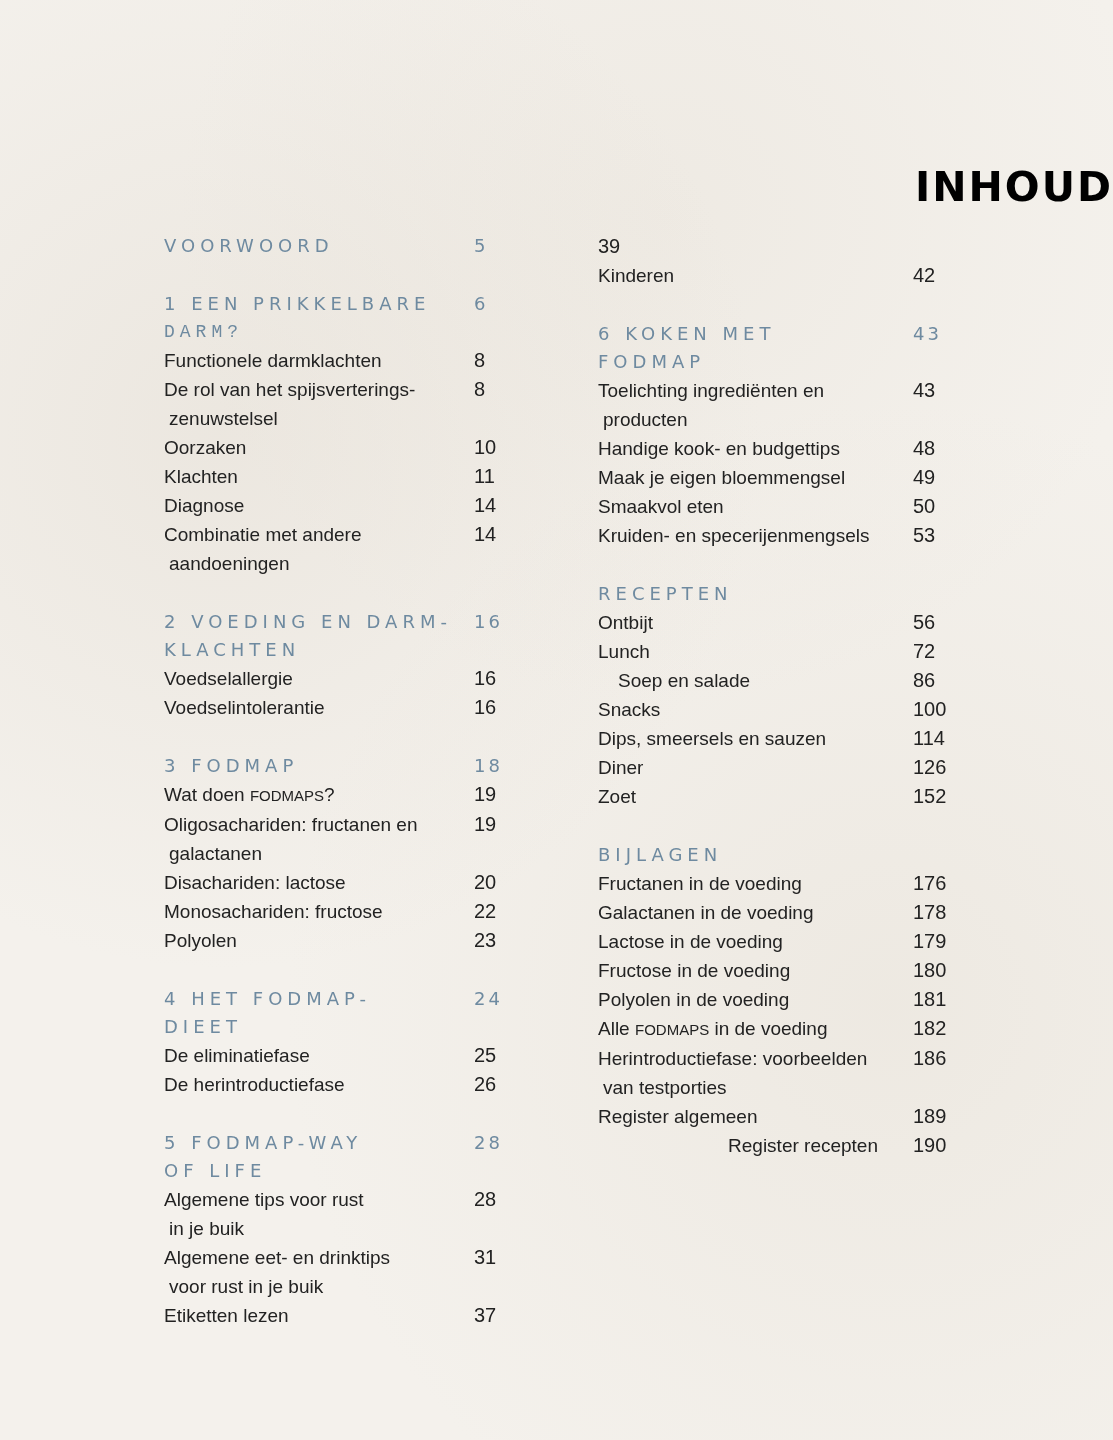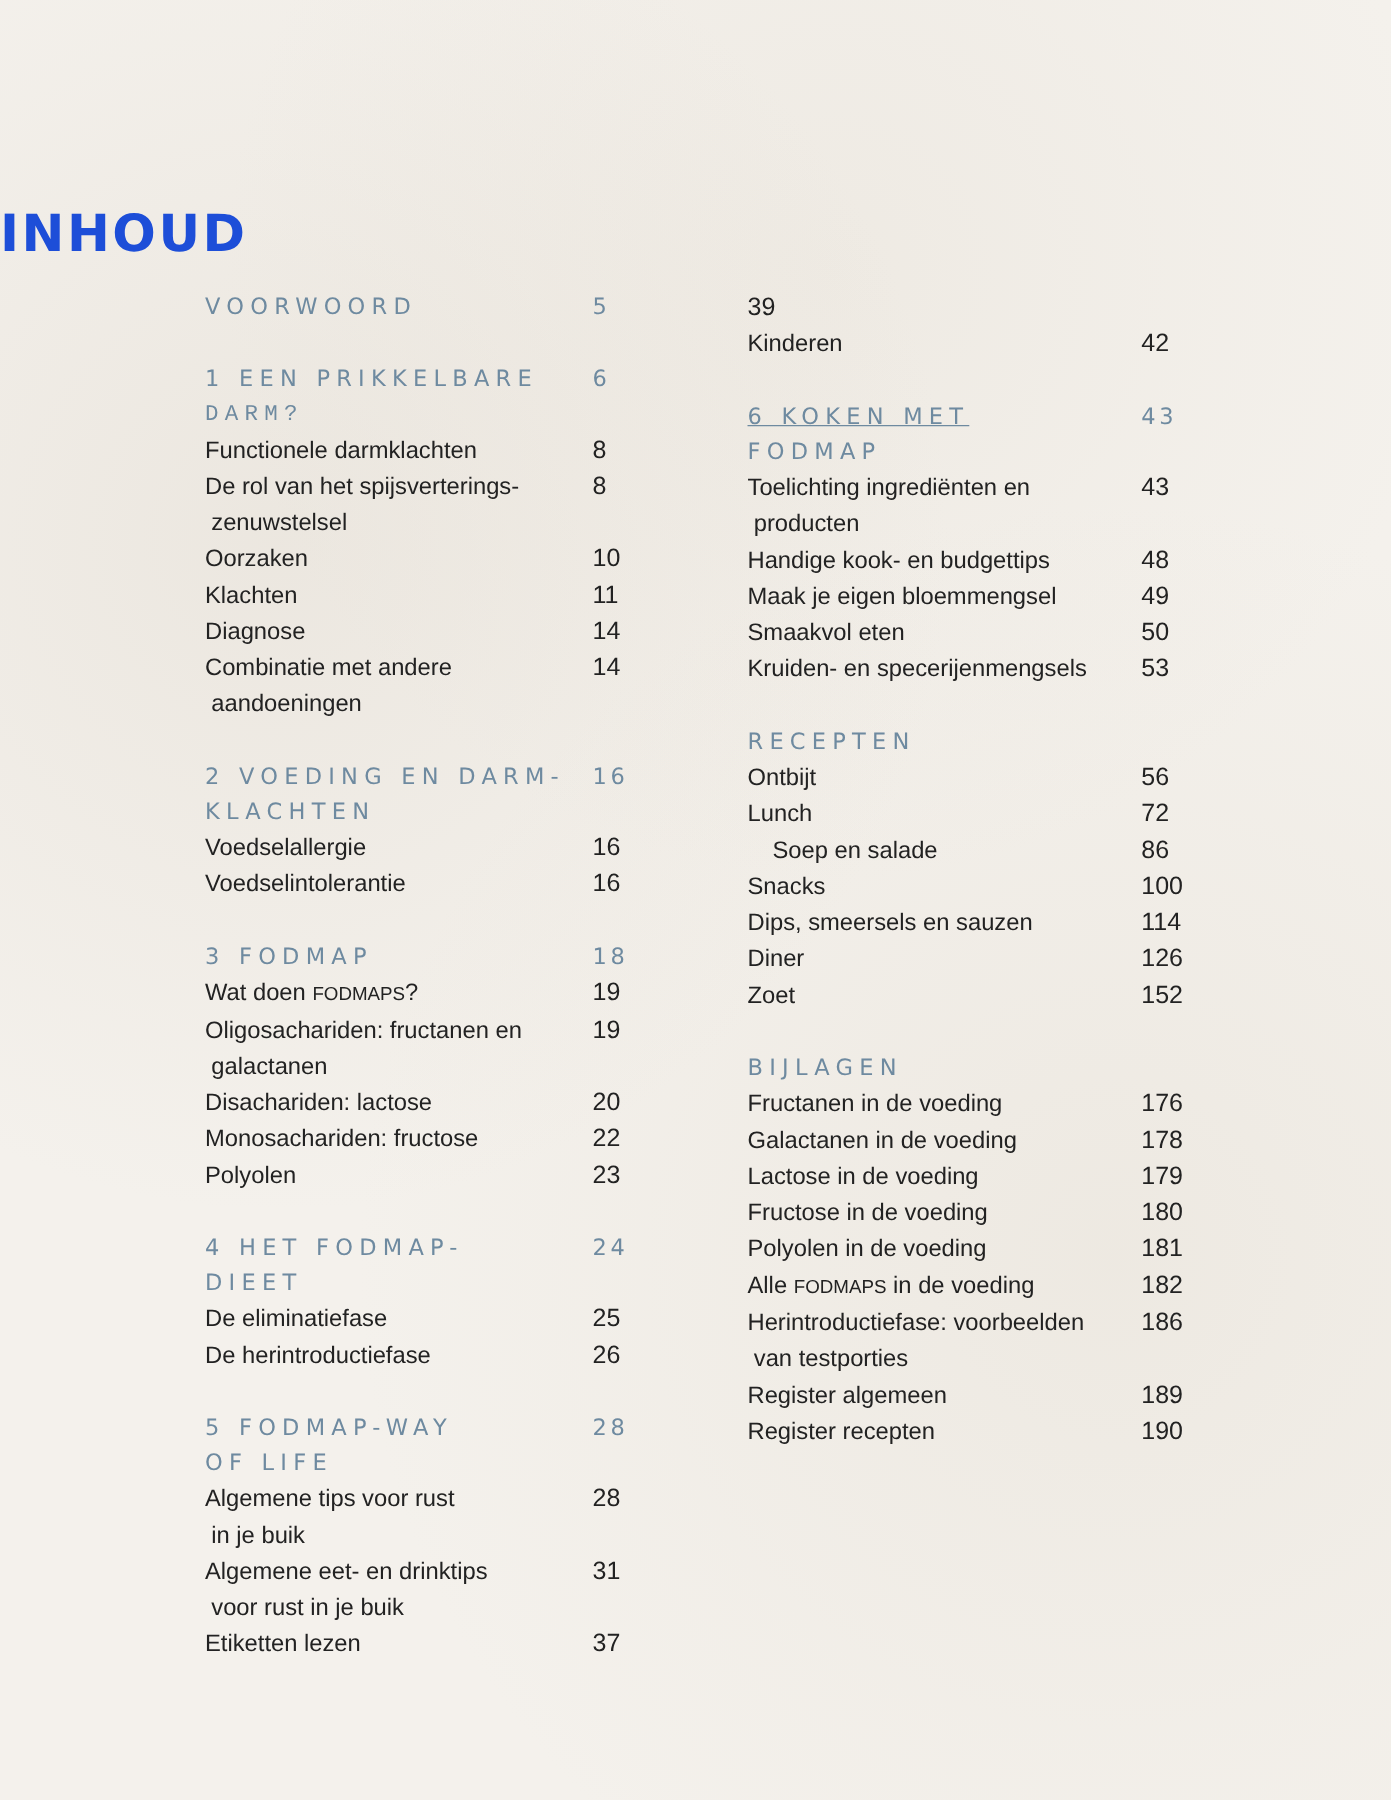--- a/index.html
+++ b/index.html
@@ -9,25 +9,25 @@
       background-image:
         radial-gradient(circle at 20% 30%, rgba(220,212,200,0.35) 0, transparent 40%),
         radial-gradient(circle at 80% 70%, rgba(225,218,206,0.35) 0, transparent 45%),
         radial-gradient(circle at 60% 15%, rgba(230,224,214,0.4) 0, transparent 35%);
       position: relative;
       font-family: "Liberation Sans", sans-serif;
       color: #222;
     }
     .title {
       position: absolute; left: 0; right: 0; top: 136px;
-      text-align: left;
+      text-align: right;
       font-family: "DejaVu Sans", sans-serif;
       font-weight: bold;
       font-size: 41px; letter-spacing: 2px;
-      color: #1d4ed8;
+      color: #000000;
     }
     .col { position: absolute; top: 232px; }
     .col.left { left: 164px; width: 350px; }
     .col.right { left: 598px; width: 355px; }
     .row { position: relative; display: flex; justify-content: space-between; }
     .entry .txt { font-size: 19px; line-height: 29px; color: #222; width: 280px; }
     .entry .txt .cont { display: block; padding-left: 5px; }
     .entry .pg { font-size: 20px; line-height: 29px; width: 40px; text-align: left; color: #222; }
     .head { margin-top: 0; }
     .head .txt {
@@ -213,21 +213,21 @@
     </div>
     <div class="row entry">
       <div class="txt">
         <span style="display: block;">Kinderen</span>
       </div>
       <div class="pg">42</div>
     </div>
     <div class="gap"></div>
     <div class="row head">
       <div class="txt">
-        <span style="display: block; text-decoration: underline;">6 KOKEN MET</span>
+        <span style="display: block;">6 KOKEN MET</span>
         <span style="display: block;">FODMAP</span>
       </div>
       <div class="pg">43</div>
     </div>
     <div class="row entry">
       <div class="txt">
         <span style="display: block;">Toelichting ingrediënten en</span>
         <span class="cont" style="display: block;">producten</span>
       </div>
       <div class="pg">43</div>
@@ -356,17 +356,17 @@
       <div class="pg">186</div>
     </div>
     <div class="row entry">
       <div class="txt">
         <span style="display: block;">Register algemeen</span>
       </div>
       <div class="pg">189</div>
     </div>
     <div class="row entry">
       <div class="txt">
-        <span style="display: block;">Register recepten</span>
+        <span style="display: block; text-align: right;">Register recepten</span>
       </div>
       <div class="pg">190</div>
     </div>
   </div>
 
 </body></html>

